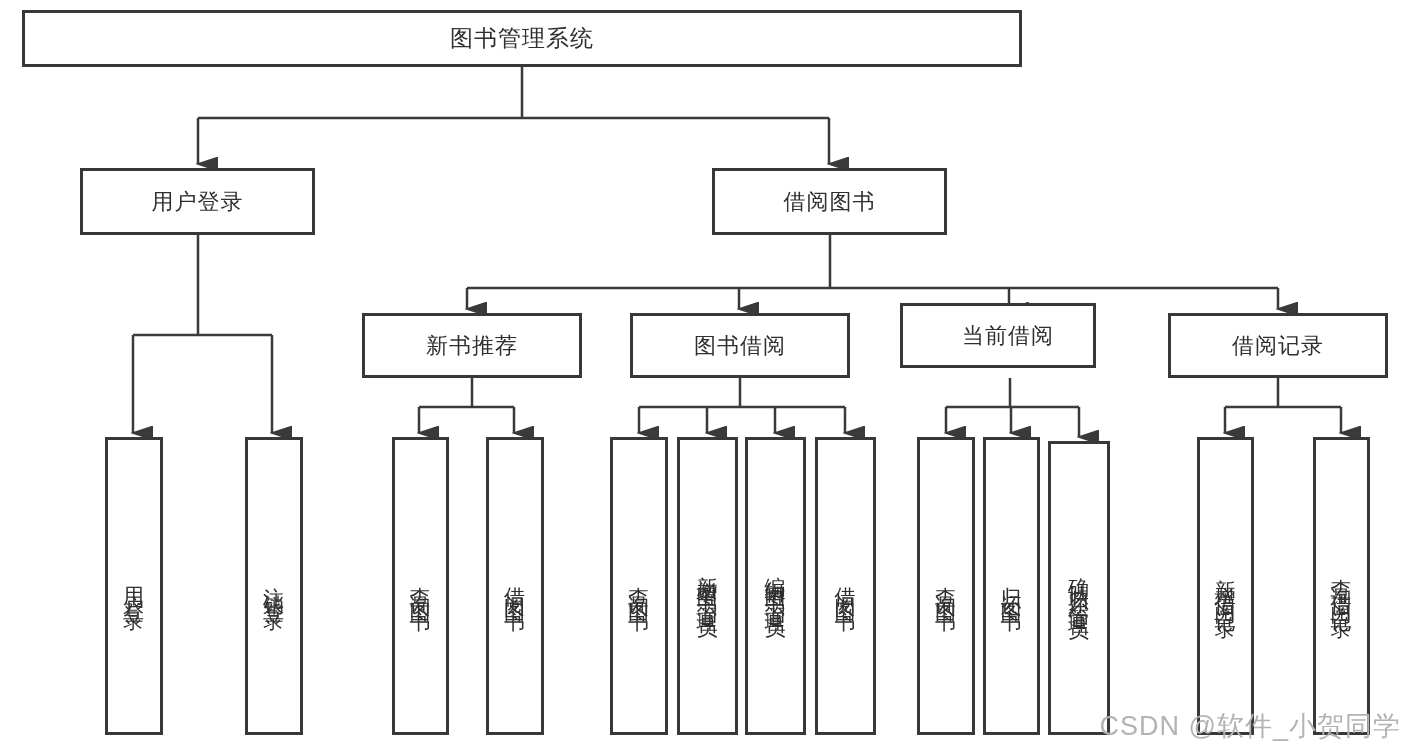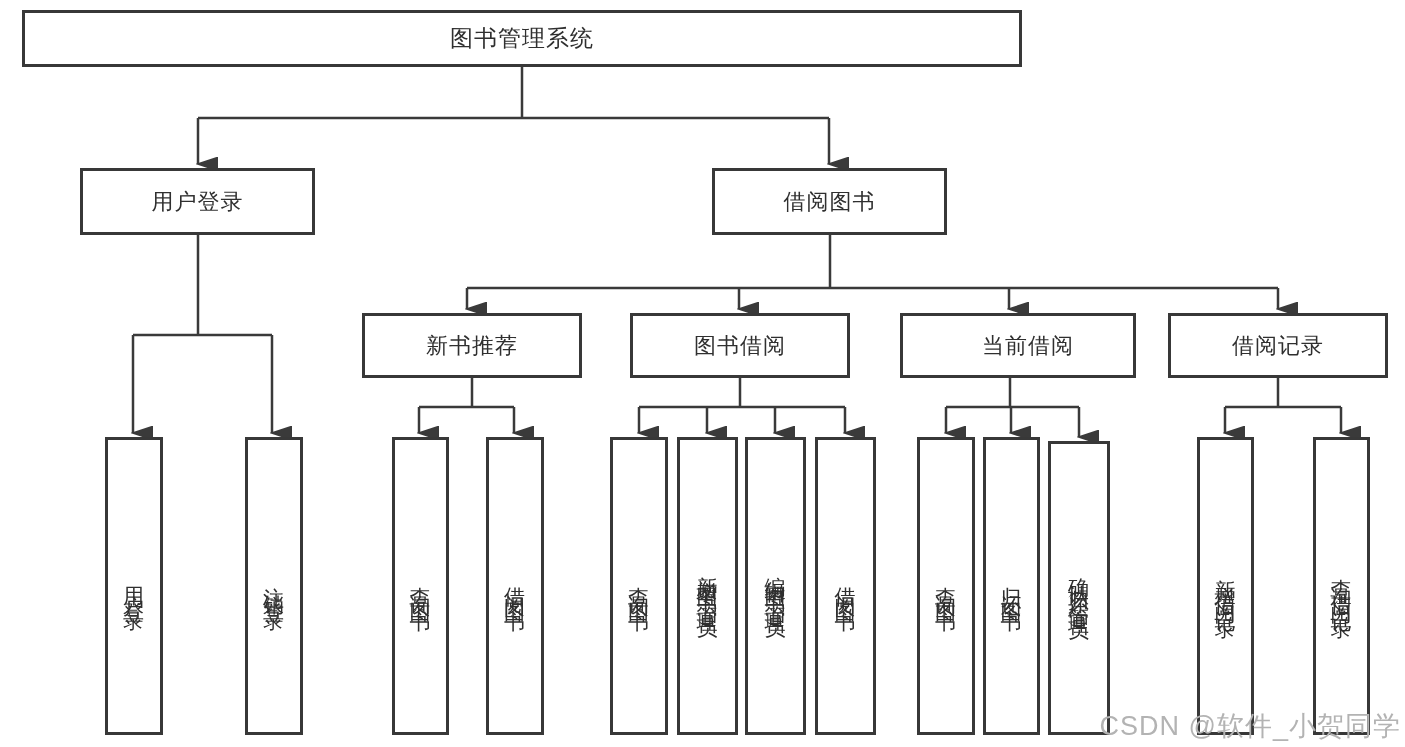--- a/index.html
+++ b/index.html
@@ -103,21 +103,21 @@
     </g>
   </svg>
 
   <div class="node hbox root" style="left:22px; top:10px; width:1000px; height:57px;">图书管理系统</div>
 
   <div class="node hbox" style="left:80px; top:168px; width:235px; height:67px;">用户登录</div>
   <div class="node hbox" style="left:712px; top:168px; width:235px; height:67px;">借阅图书</div>
 
   <div class="node hbox" style="left:362px; top:313px; width:220px; height:65px;">新书推荐</div>
   <div class="node hbox" style="left:630px; top:313px; width:220px; height:65px;">图书借阅</div>
-  <div class="node hbox" style="left:900px; top:313px; width:236px; height:65px;padding-left:20px;">当前借阅</div>
+  <div class="node hbox" style="left:900px; top:303px; width:196px; height:65px;padding-left:20px;">当前借阅</div>
   <div class="node hbox" style="left:1168px; top:313px; width:220px; height:65px;">借阅记录</div>
 
   <div class="node vbox" style="left:105px; top:437px; width:58px; height:298px;">用户登录</div>
   <div class="node vbox" style="left:245px; top:437px; width:58px; height:298px;">注销登录</div>
 
   <div class="node vbox" style="left:392px; top:437px; width:57px; height:298px;">查询图书</div>
   <div class="node vbox" style="left:486px; top:437px; width:58px; height:298px;">借阅图书</div>
 
   <div class="node vbox" style="left:610px; top:437px; width:58px; height:298px;">查询图书</div>
   <div class="node vbox long" style="left:677px; top:437px; width:61px; height:298px;">新增图书（管理员）</div>

